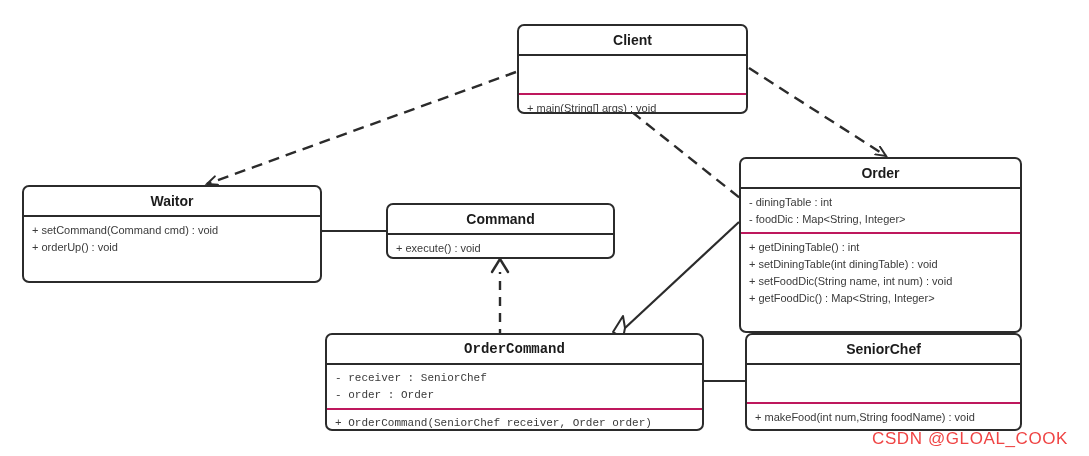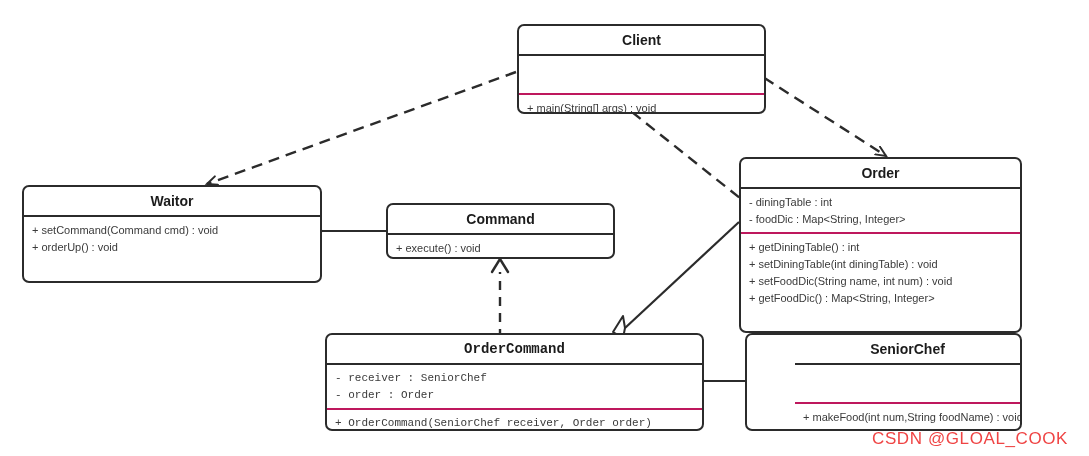--- a/index.html
+++ b/index.html
@@ -108,21 +108,21 @@
       <line x1="625" y1="328" x2="739" y2="222" stroke="#2b2b2b" stroke-width="2.2"></line>
       <polygon points="625,328 623,316 613,332 623,338" fill="#ffffff" stroke="#2b2b2b" stroke-width="2" stroke-linejoin="round"></polygon>
     </g>
 
     <g>
       <line x1="704" y1="381" x2="745" y2="381" stroke="#2b2b2b" stroke-width="2.2"></line>
       <polygon points="704,381 694,376 684,381 694,386" fill="#ffffff" stroke="#2b2b2b" stroke-width="2" stroke-linejoin="round"></polygon>
     </g>
   </svg>
 
-  <div class="uml-class" style="left:517px; top:24px; width:249px; height:90px;">
+  <div class="uml-class" style="left:517px; top:24px; width:231px; height:90px;">
     <div class="cls-name">Client</div>
     <div class="cls-attrs">
       <div class="empty-compartment"></div>
     </div>
     <div class="cls-ops">
       <div class="member">+ main(String[] args) : void</div>
     </div>
   </div>
 
   <div class="uml-class" style="left:22px; top:185px; width:300px; height:98px;">
@@ -159,21 +159,21 @@
     <div class="cls-attrs">
       <div class="member">- receiver : SeniorChef</div>
       <div class="member">- order : Order</div>
     </div>
     <div class="cls-ops">
       <div class="member">+ OrderCommand(SeniorChef receiver, Order order)</div>
 
     </div>
   </div>
 
-  <div class="uml-class" style="left:745px; top:333px; width:277px; height:98px;padding-left:48px;">
+  <div class="uml-class" style="left:745px; top:333px; width:277px; height:98px;">
     <div class="cls-name">SeniorChef</div>
     <div class="cls-attrs">
       <div class="empty-compartment"></div>
     </div>
     <div class="cls-ops">
       <div class="member">+ makeFood(int num,String foodName) : void</div>
     </div>
   </div>
 
   <div class="watermark" style="left:872px; top:429px;">CSDN @GLOAL_COOK</div>

